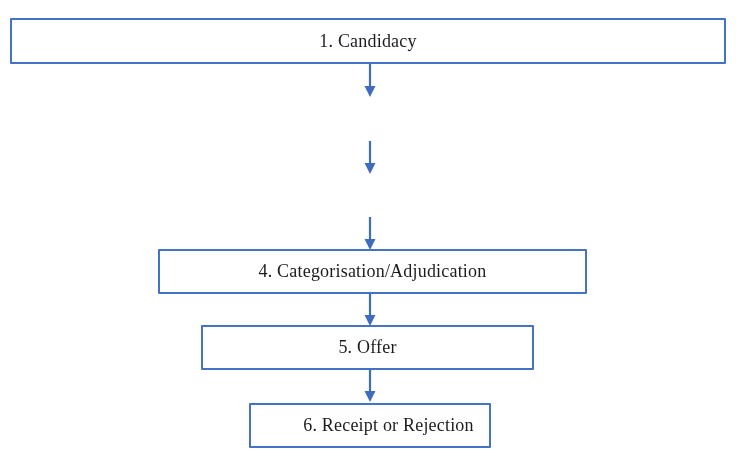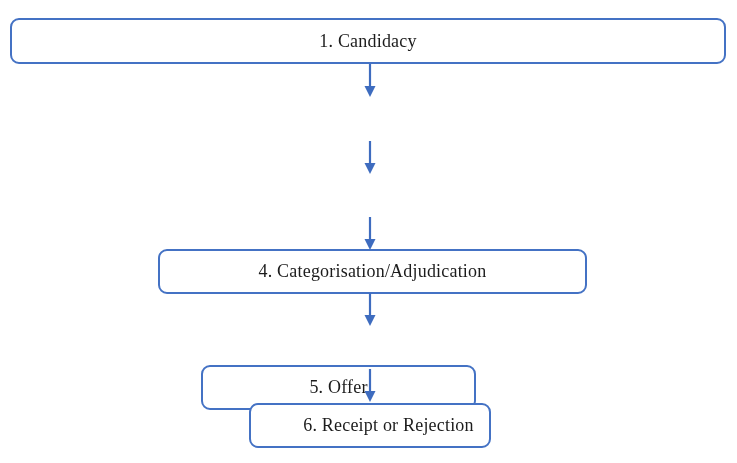--- a/index.html
+++ b/index.html
@@ -12,35 +12,35 @@
     width: 737px;
     height: 463px;
     background: var(--bg, #ffffff);
     font-family: "Liberation Serif", "DejaVu Serif", serif;
     overflow: hidden;
   }
   .flow-box {
     position: absolute;
     box-sizing: border-box;
     border: 2px solid var(--line, #4472C4);
-    border-radius: 9px;
+    border-radius: 1px;
     background: var(--fill, #ffffff);
     display: flex;
     align-items: center;
     justify-content: center;
     font-size: 18px;
     letter-spacing: 0.2px;
     color: var(--text, #1c1c1c);
     white-space: nowrap;
   }
   .box-1 { left: 10px;  top: 18px;  width: 716px; height: 46px; }
   .box-2 { left: 53px;  top: 97px;  width: 639px; height: 45px; }
   .box-3 { left: 108px; top: 173px; width: 529px; height: 45px; }
   .box-4 { left: 158px; top: 249px; width: 429px; height: 45px; }
-  .box-5 { left: 201px; top: 325px; width: 275px; height: 45px; margin-top: 40px; }
+  .box-5 { left: 201px; top: 325px; width: 333px; height: 45px; }
   .box-6 { left: 249px; top: 403px; width: 242px; height: 45px; padding-left: 37px; }
 
   .arrow {
     position: absolute;
     left: 363px;
     width: 14px;
     height: 33px;
     display: block;
   }
   .arrow-1 { top: 64px; }

